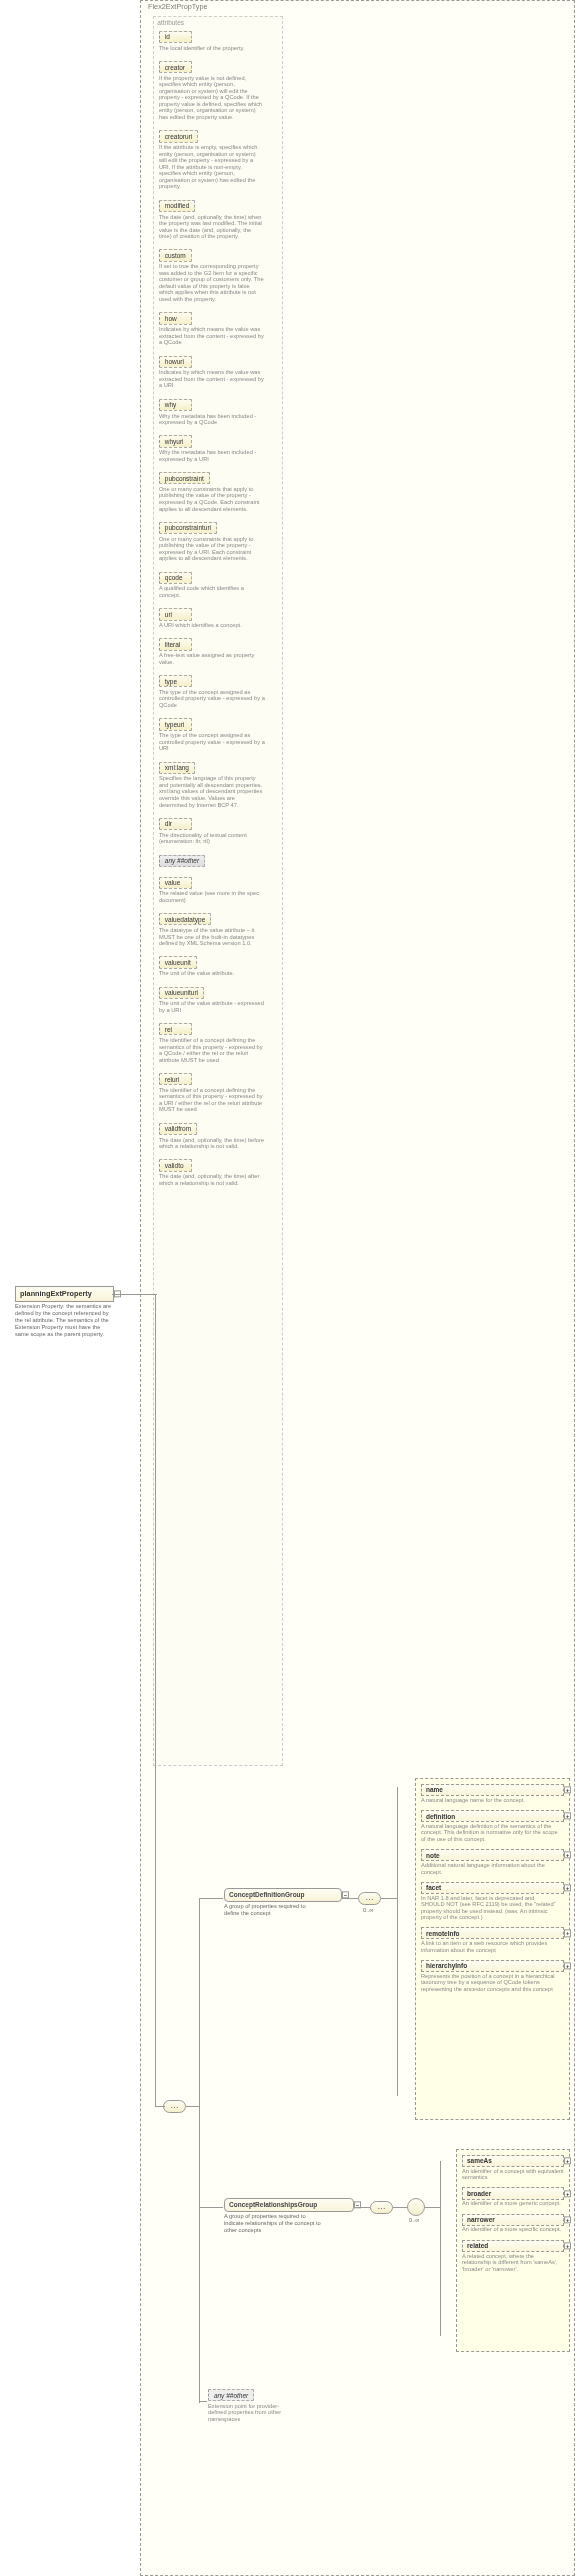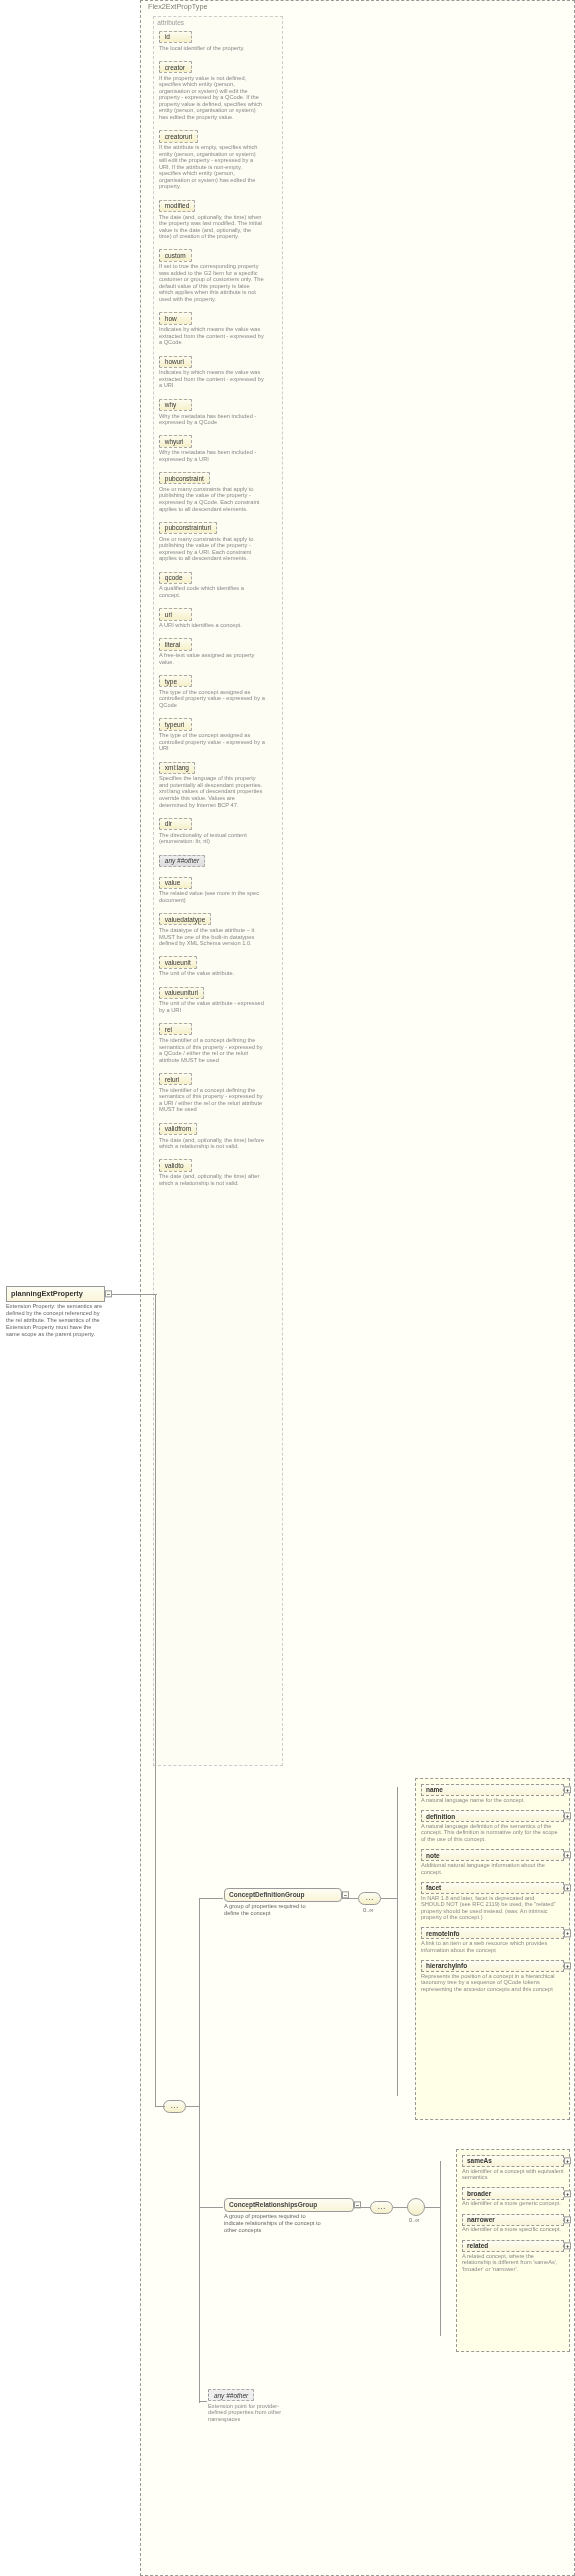--- a/index.html
+++ b/index.html
@@ -6,21 +6,21 @@
 body { font-family: Verdana, Arial, sans-serif; font-size: 6.5px; background: #fff; width: 575px; }
 .canvas { position: relative; width: 575px; height: 2576px; }
 
 .big-container { position: absolute; border: 0.8px dashed #999; background: rgba(255,255,200,0.15); }
 .outer { left: 140px; top: 0; width: 435px; height: 2576px; }
 .type-label { position: absolute; left: 148px; top: 2.4px; font-size: 7.3px; color: #666; }
 
 .attributes-box { position: absolute; left: 153px; top: 16.3px; width: 130px; height: 1750px; border: 0.8px dashed #ccc; background: rgba(250,250,240,0.3); }
 .attributes-label { font-size: 6.5px; color: #999; padding: 1.6px 3.3px; }
 
-.root-elem { position: absolute; left: 6px; top: 1286px; width: 99px; }
+.root-elem { position: absolute; left: 15px; top: 1286px; width: 99px; }
 .elem-box { background: linear-gradient(#fefdf3, #f9f4d8); border: 0.8px solid #999; padding: 2.4px 4.1px; font-size: 7.3px; font-weight: bold; color: #333; position: relative; }
 .elem-box .plus { position: absolute; right: -8.1px; top: 50%; transform: translateY(-50%); width: 7.3px; height: 7.3px; background: #fefdf3; border: 0.8px solid #999; font-size: 5.7px; text-align: center; line-height: 6.5px; }
 .optional { border-style: dashed; }
 .doc { font-size: 5.7px; color: #666; margin-top: 1.6px; line-height: 1.2; max-width: 98px; }
 
 .attr-item { margin: 3.3px 4.9px 9.8px 4.9px; }
 .attr-box { display: inline-block; background: linear-gradient(#fdfcf0, #f5efc8); border: 0.8px solid #aaa; padding: 1.6px 4.9px; font-size: 6.5px; color: #333; position: relative; border-radius: 0.8px; border-left-width: 1.6px; border-left-color: #999; min-width: 33px; text-align: left; }
 .attr-box.opt { border-style: dashed; }
 .attr-doc { font-size: 5.7px; color: #888; margin-top: 1.6px; line-height: 1.15; max-width: 106px; }
 .wild { background: linear-gradient(#eee, #ddd); font-style: italic; }

